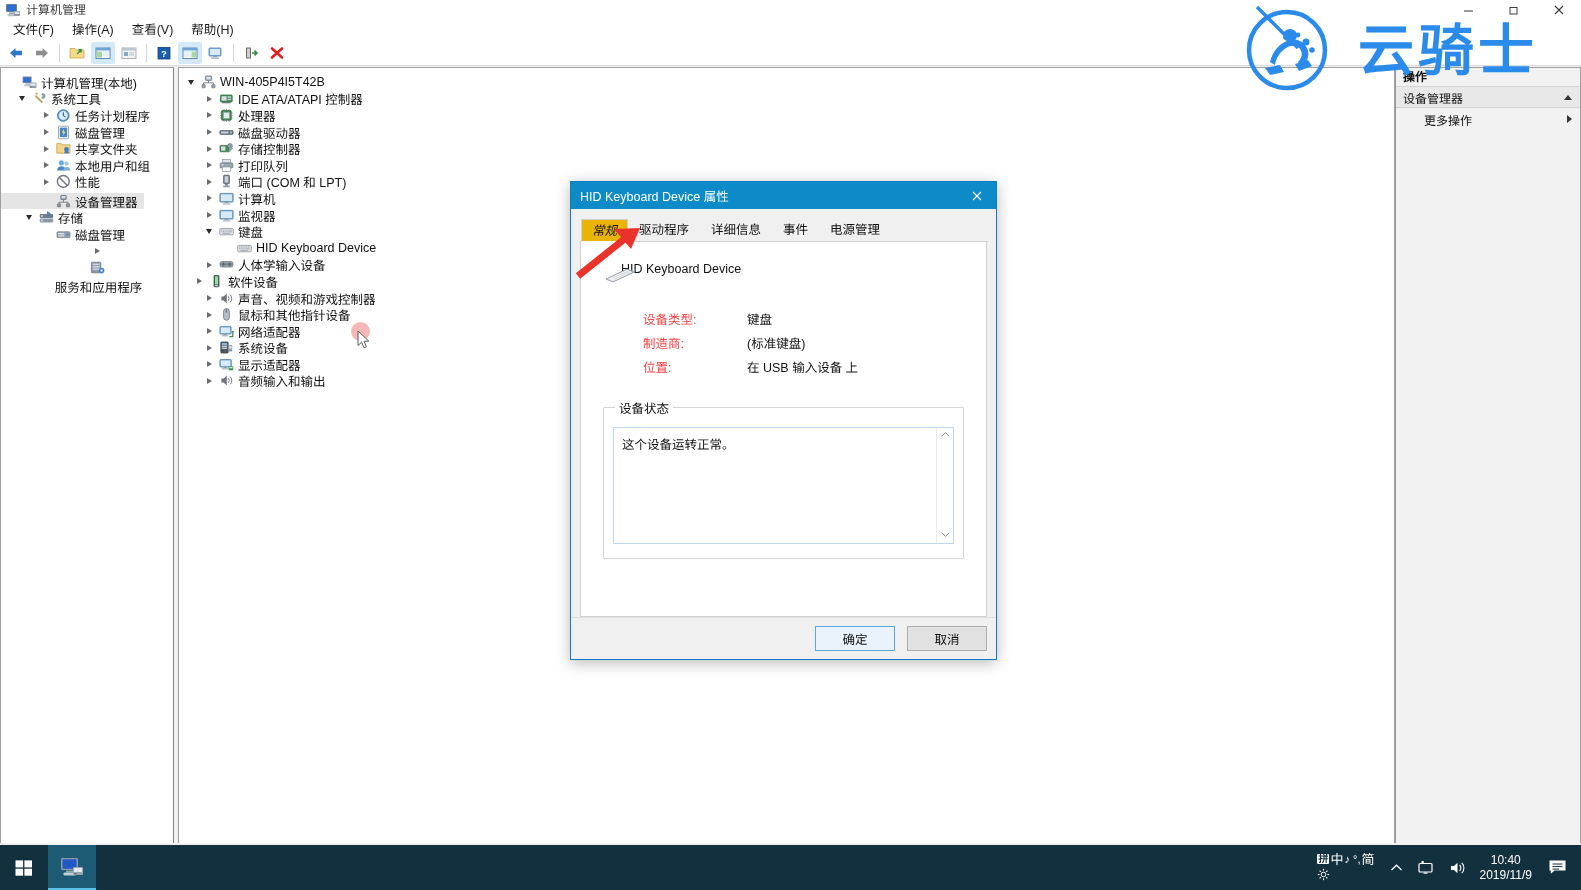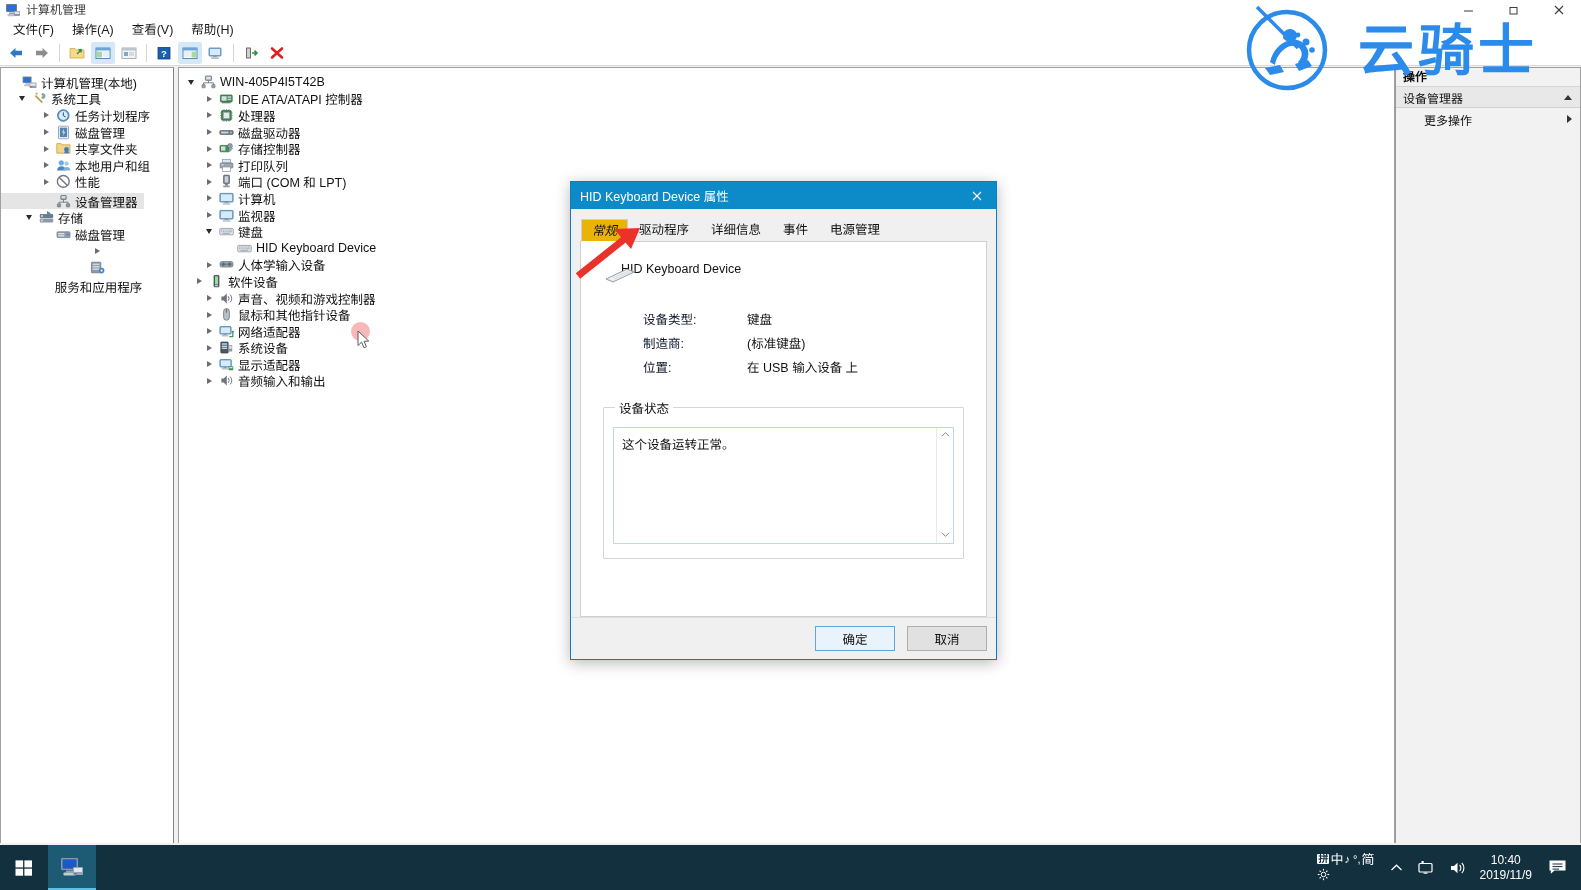--- a/index.html
+++ b/index.html
@@ -226,21 +226,21 @@
     background: #ffffff;
     border: 1px solid #d0d0d0;
     padding: 14px 16px;
     min-height: 0;
     position: relative;
   }
   .dev-head { display: flex; align-items: flex-start; gap: 12px; margin-bottom: 6px;}
   .dev-name { font-size: 12.5px; color: #111; padding-top: 6px; padding-left: 24px;}
   .kv-table { margin-top: 30px; margin-left: 46px; font-size: 12.5px; color: #111; }
   .kv-row { display: flex; height: 24px; align-items: center; }
-  .kv-k { width: 104px; color: #0f172a; }
+  .kv-k { width: 104px; color: #ef4444; }
   .kv-v { color: #111; }
 
   .fieldset {
     margin: 20px 6px 0 6px;
     border: 1px solid #d6d6d6;
     border-radius: 1px;
     position: relative;
     padding: 10px 9px 14px 9px;
   }
   .fieldset > legend {

